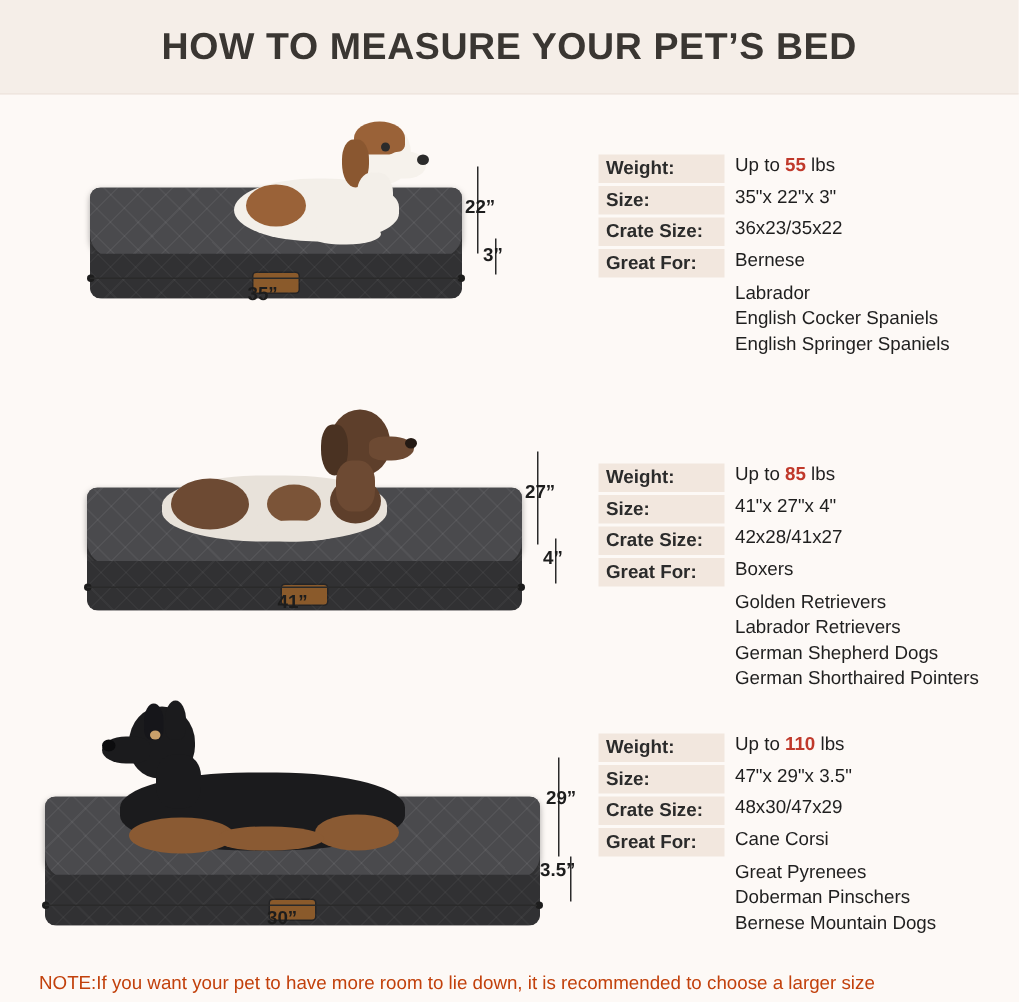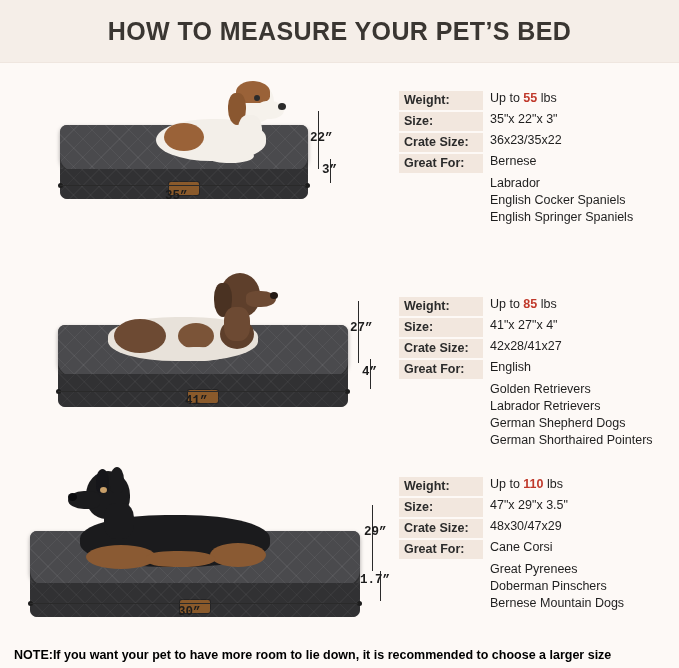--- a/index.html
+++ b/index.html
@@ -106,21 +106,20 @@
     bottom: 4px;
     box-shadow: 0 0 0 1px rgba(0,0,0,0.25);
   }
   
   .dim {
     position: absolute;
     font-size: 12.5px;
     font-weight: bold;
     color: #1d1d1d;
     white-space: nowrap;
-    font-family: Liberation Mono, monospace;
   }
   .dimline {
     position: absolute;
     background: #2a2a2a;
   }
   .dimline.h { height: 1px; }
   .dimline.v { width: 1px; }
   .dot {
     position: absolute;
     width: 5px; height: 5px;
@@ -134,20 +133,21 @@
   }
   .dog .body, .dog .head, .dog .ear, .dog .snout, .dog .leg, .dog .tail, .dog .patch {
     position: absolute;
     border-radius: 50%;
   }
   
   .spec {
     position: absolute;
     left: 0;
     width: 272px;
+    margin-top: 12px;
   }
   .spec-line {
     display: flex;
     align-items: flex-start;
     margin-bottom: 2px;
   }
   .spec-label {
     width: 84px;
     flex: 0 0 84px;
     background: #f2e7de;
@@ -176,26 +176,25 @@
     color: #1f1f1f;
   }
   .spec-greatfor .spec-label { margin-bottom: 0; }
   
   .note {
     position: absolute;
     left: 0; right: 0; bottom: 0;
     height: 26px;
     display: flex;
     align-items: center;
-    padding-left: 14px;
-    font-size: 12.5px;
-    color: #000000;
+    padding-left: 26px;
+    font-size: 12.5px;
+    color: #c2410c;
     background: #fdf9f6;
     box-sizing: border-box;
-    font-weight: bold;
   }
 </style>
 </head>
 <body>
 
 <div class="page">
 
   <div class="header">
     <h1>HOW TO MEASURE YOUR PET’S BED</h1>
   </div>
@@ -307,21 +306,21 @@
         <div class="spec-line">
           <div class="spec-label">Size:</div>
           <div class="spec-value">41"x 27"x 4"</div>
         </div>
         <div class="spec-line">
           <div class="spec-label">Crate Size:</div>
           <div class="spec-value">42x28/41x27</div>
         </div>
         <div class="spec-line spec-greatfor">
           <div class="spec-label">Great For:</div>
-          <div class="spec-value">English</div>
+          <div class="spec-value">Boxers</div>
         </div>
         <div class="spec-sub">Golden Retrievers</div>
         <div class="spec-sub">Labrador Retrievers</div>
         <div class="spec-sub">German Shepherd Dogs</div>
         <div class="spec-sub">German Shorthaired Pointers</div>
       </div>
     </div>
   </div>
 
   <div class="row r3">
@@ -351,21 +350,21 @@
 
       <div class="dot" style="left:28px; top:146px;"></div>
       <div class="dot" style="left:357px; top:146px;"></div>
       <div class="dimline h" style="left:30px; top:148px; width:328px;"></div>
       <div class="dim" style="left:178px; top:150px;">30”</div>
 
       <div class="dimline v" style="left:372px; top:50px; height:66px;"></div>
       <div class="dim" style="left:364px; top:70px;">29”</div>
 
       <div class="dimline v" style="left:380px; top:116px; height:30px;"></div>
-      <div class="dim" style="left:360px; top:118px;">1.7”</div>
+      <div class="dim" style="left:360px; top:118px;">3.5”</div>
     </div>
 
     <div class="spec-col">
       <div class="spec" style="top:22px;">
         <div class="spec-line">
           <div class="spec-label">Weight:</div>
           <div class="spec-value"><span>Up to </span><span class="hl">110</span><span> lbs</span></div>
         </div>
         <div class="spec-line">
           <div class="spec-label">Size:</div>

